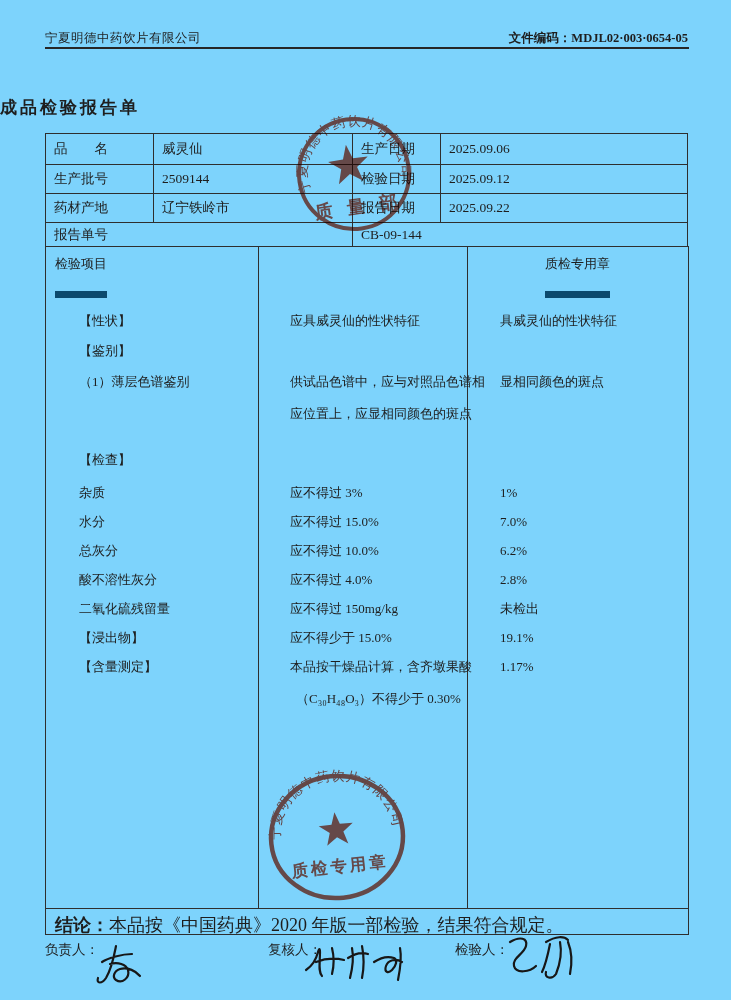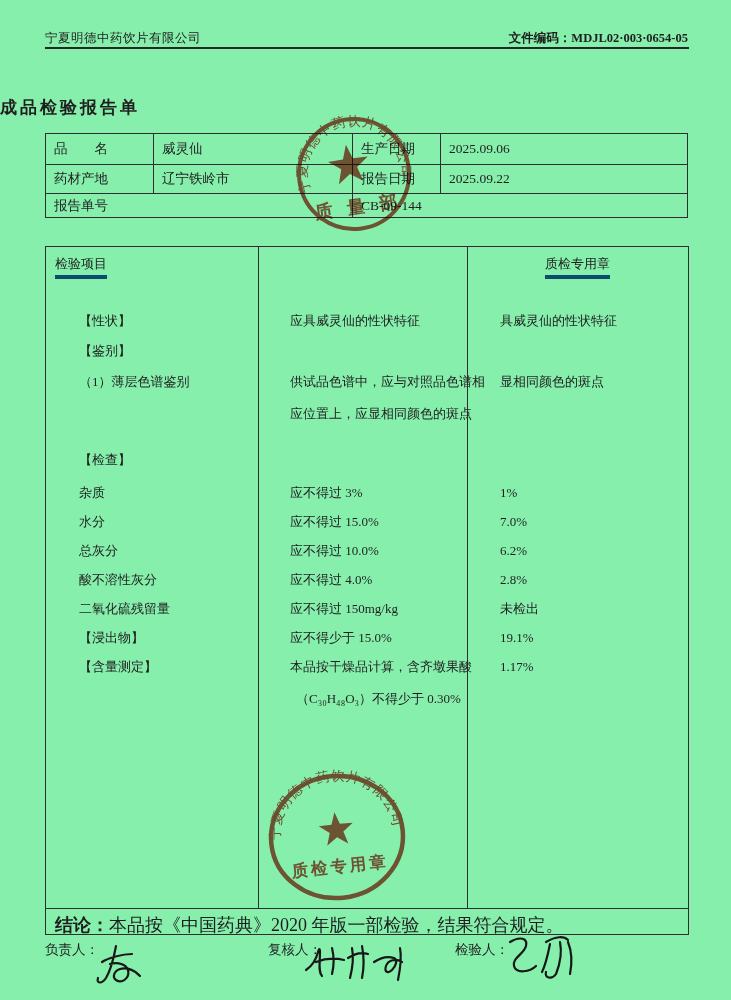--- a/index.html
+++ b/index.html
@@ -1,36 +1,36 @@
 <!DOCTYPE html>
 <html><head>
 <meta charset="utf-8">
 <style>
   html,body{margin:0;padding:0;background:#e8e8e8;}
   .page{
     position:relative;width:731px;height:1000px;margin:0 auto;
-    background:#86efac;color:#1e1e1e;overflow:hidden;
+    background:#7dd3fc;color:#1e1e1e;overflow:hidden;
     font-family:"Liberation Serif","DejaVu Serif",serif;
   }
   
   .hdr-company{position:absolute;left:45px;top:30px;font-size:12.5px;letter-spacing:.5px;}
   .hdr-code{position:absolute;right:43px;top:30px;font-size:12.5px;font-weight:bold;margin-left:32px;}
   .hdr-rule{position:absolute;left:45px;top:47px;width:644px;border-top:2px solid #262626;}
   .title{position:absolute;left:0;top:96px;width:731px;text-align:left;
          font-size:17px;font-weight:bold;letter-spacing:3px;}
   
   table.info{position:absolute;left:45px;top:133px;border-collapse:collapse;table-layout:fixed;}
   table.info td{border:1px solid #2e2e2e;font-size:13.5px;padding:0 0 0 8px;vertical-align:middle;}
   
   .results{position:absolute;left:45px;top:246px;width:642px;height:687px;border:1px solid #2e2e2e;}
   .vline{position:absolute;top:0;height:661px;width:0;border-left:1px solid #2e2e2e;}
   .hline{position:absolute;left:0;width:642px;top:661px;border-top:1px solid #2e2e2e;}
   .ln{position:absolute;font-size:13px;white-space:nowrap;line-height:16px;margin-left:24px;}
   .col-hd{position:absolute;top:8px;font-size:13px;text-align:center;}
-  .uline{border-bottom:4px solid #0c4a6e;padding-bottom:4px;}
+  .uline{border-bottom:7px solid #0c4a6e;padding-bottom:20px;}
   .concl{position:absolute;left:9px;top:666px;font-size:18px;white-space:nowrap;}
   .concl b{font-weight:bold;}
   
   .sig-label{position:absolute;font-size:13.5px;}
   .sig-svg{position:absolute;}
   .sig-svg path{stroke:#171717;stroke-width:2.2;fill:none;stroke-linecap:round;stroke-linejoin:round;}
   
   .stamp{position:absolute;mix-blend-mode:multiply;opacity:.85;}
   .stamp text{font-family:"Liberation Serif","DejaVu Serif",serif;}
 </style>
@@ -51,20 +51,26 @@
         <col style="width:199px">
         <col style="width:88px">
         <col style="width:247px">
       </colgroup>
     <tbody>
         <tr style="height:31px">
       <td>品　　名</td>
       <td>威灵仙</td>
       <td>生产日期</td>
       <td>2025.09.06</td>
+    </tr>
+    <tr style="height:29px">
+      <td>生产批号</td>
+      <td>2509144</td>
+      <td>检验日期</td>
+      <td>2025.09.12</td>
     </tr>
     <tr style="height:29px">
       <td>药材产地</td>
       <td>辽宁铁岭市</td>
       <td>报告日期</td>
       <td>2025.09.22</td>
     </tr>
     <tr style="height:24px">
       <td colspan="2">报告单号</td>
       <td colspan="2">CB-09-144</td>

